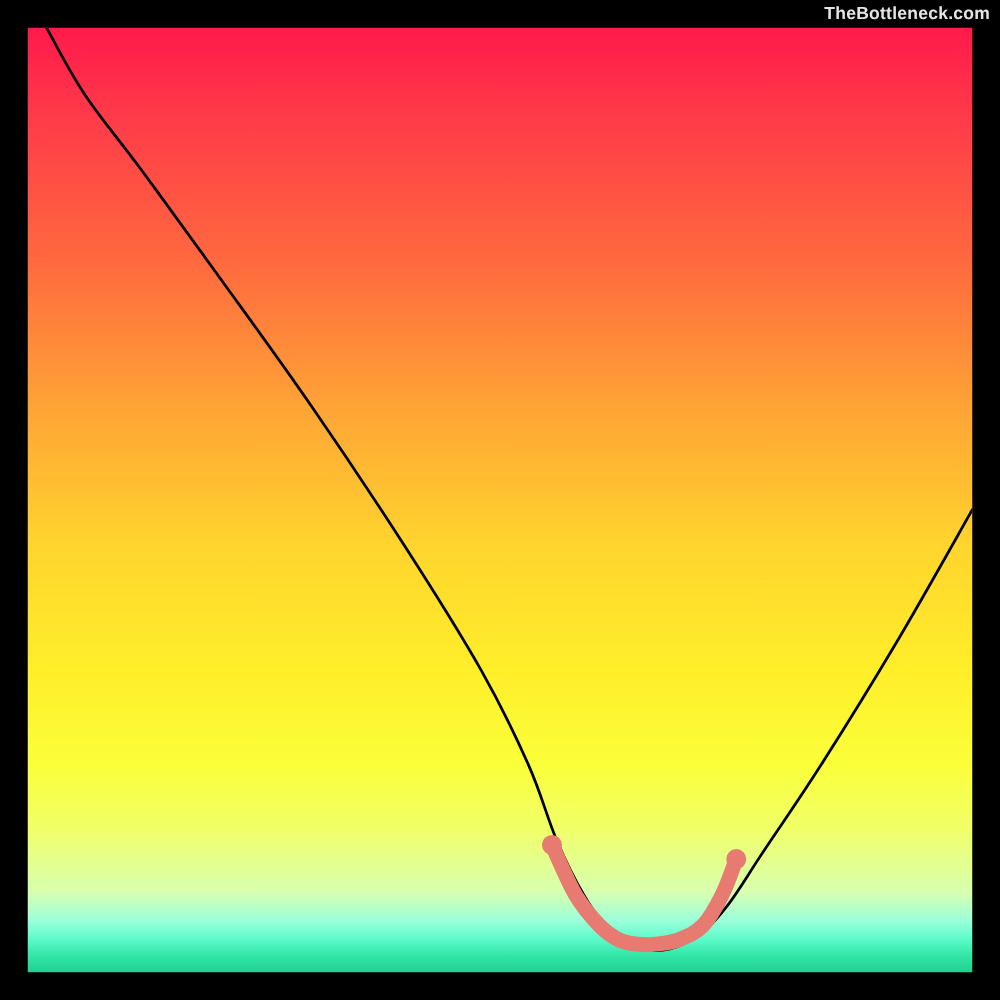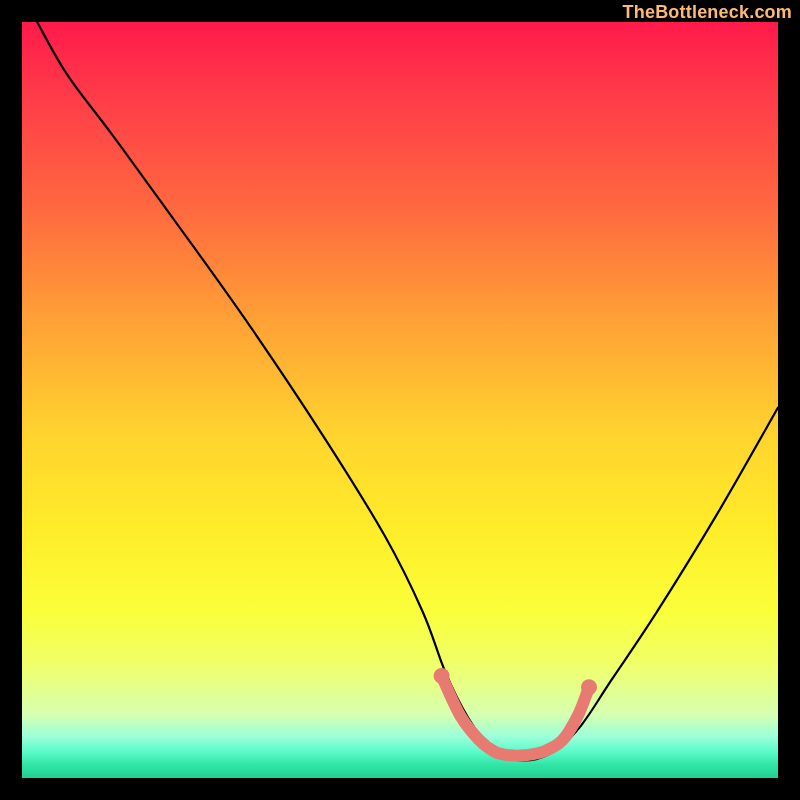--- a/index.html
+++ b/index.html
@@ -48,23 +48,23 @@
     inset: 0;
     width: 100%;
     height: 100%;
     display: block;
   }
   .watermark {
     position: absolute;
     top: 2px;
     right: 8px;
     font-family: Arial, Helvetica, sans-serif;
-    font-size: 18px;
+    font-size: 14px;
     font-weight: 600;
-    color: #fdba74;
+    color: #e5e5e5;
     letter-spacing: 0.2px;
     user-select: none;
   }
 </style>
 </head>
 <body>
 
 <div class="stage">
 
   <div class="plot-box">

